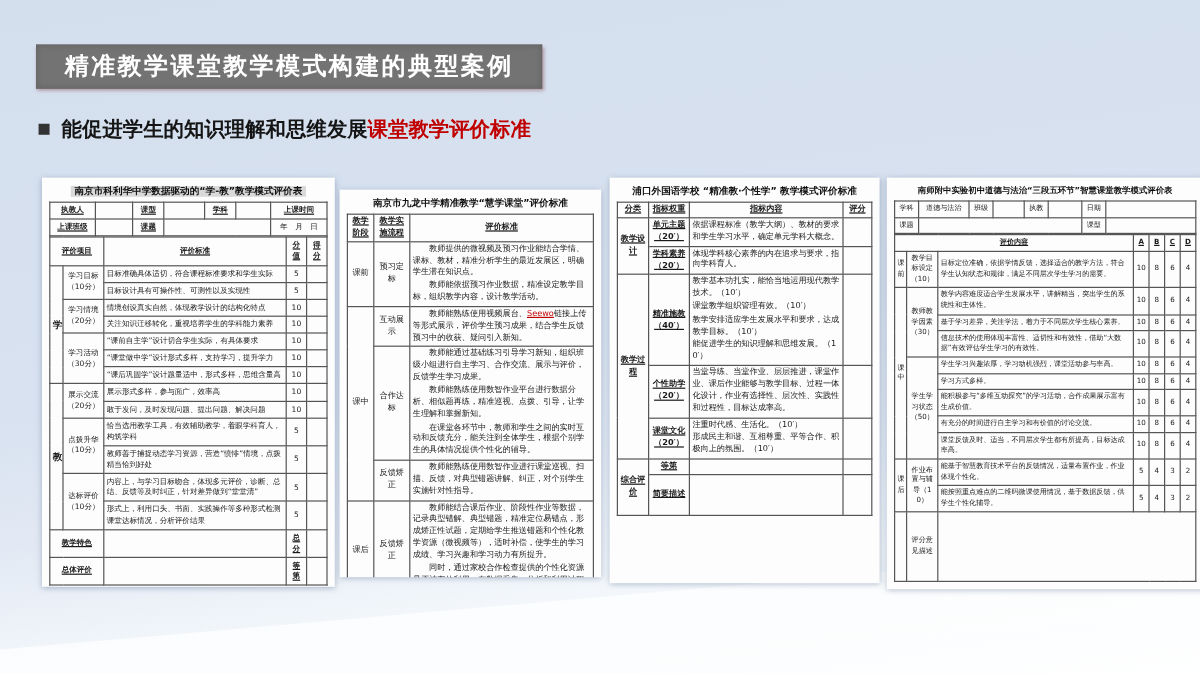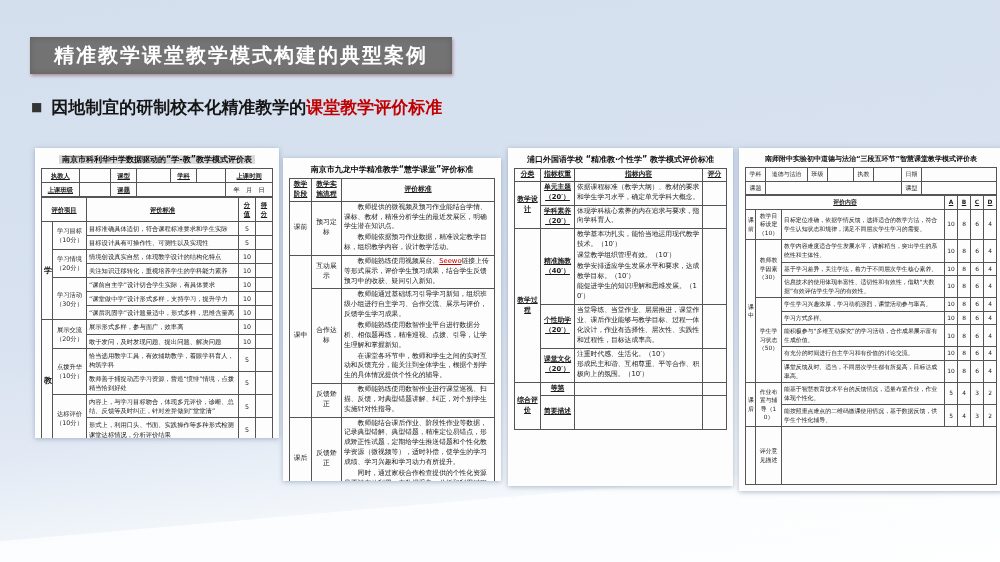--- a/index.html
+++ b/index.html
@@ -15,21 +15,21 @@
   .banner{position:absolute;left:30px;top:37px;height:37px;line-height:37px;
     background:#737373;color:#ffffff;font-size:20px;font-weight:bold;
     padding:0 24px;letter-spacing:2px;
     box-shadow:1px 2px 3px rgba(100,0,0,.35), inset 0 0 6px rgba(0,0,0,.18);}
   .bullet-line{position:absolute;left:31px;top:96px;font-size:17px;font-weight:bold;color:#151515;white-space:nowrap;}
   .marker{font-size:12px;margin-right:9px;vertical-align:2px;color:#333;}
   .red{color:#c00000;}
 
   .doc-card{position:absolute;background:#fdfdfd;padding:5px 6px;overflow:hidden;
     box-shadow:0 1px 5px rgba(110,130,160,.55);}
-  #doc1{left:35px;top:148px;width:244px;height:290px;}
+  #doc1{left:35px;top:148px;width:244px;height:341px;}
   #doc2{left:283px;top:158px;width:218px;height:323px;}
   #doc3{left:508px;top:148px;width:225px;height:338px;}
   #doc4{left:739px;top:148px;width:264px;height:343px;}
 
   .doc-title{font-size:8px;font-weight:bold;text-align:center;margin:1px 0 3px;color:#111;white-space:nowrap;}
   .hl{background:#d9d9d9;padding:0 3px;}
 
   table.t{width:100%;border-collapse:collapse;table-layout:fixed;color:#1a1a1a;}
   .t td{border:1px solid #555;padding:1px 2px;vertical-align:middle;line-height:1.45;word-break:break-all;}
   #doc1 .t{font-size:6.3px;}
@@ -49,21 +49,21 @@
 </head>
 <body>
 
 <div class="bg-band"></div>
 
 <div class="banner">
   <span>精准教学课堂教学模式构建的典型案例</span>
 </div>
 
 <div class="bullet-line">
-  <span class="marker">■</span><span>因地制宜的研制校本化精准教学的</span><span class="red">课堂教学评价标准</span>
+  <span class="marker">■</span><span>能促进学生的知识理解和思维发展</span><span class="red">课堂教学评价标准</span>
 </div>
 
 <div class="doc-card" id="doc1">
   <div class="doc-title"><span class="hl">南京市科利华中学数据驱动的“学-教”教学模式评价表</span></div>
   <table class="t">
     <colgroup>
         <col style="width:34px">
         <col style="width:28px">
         <col style="width:24px">
         <col style="width:30px">

